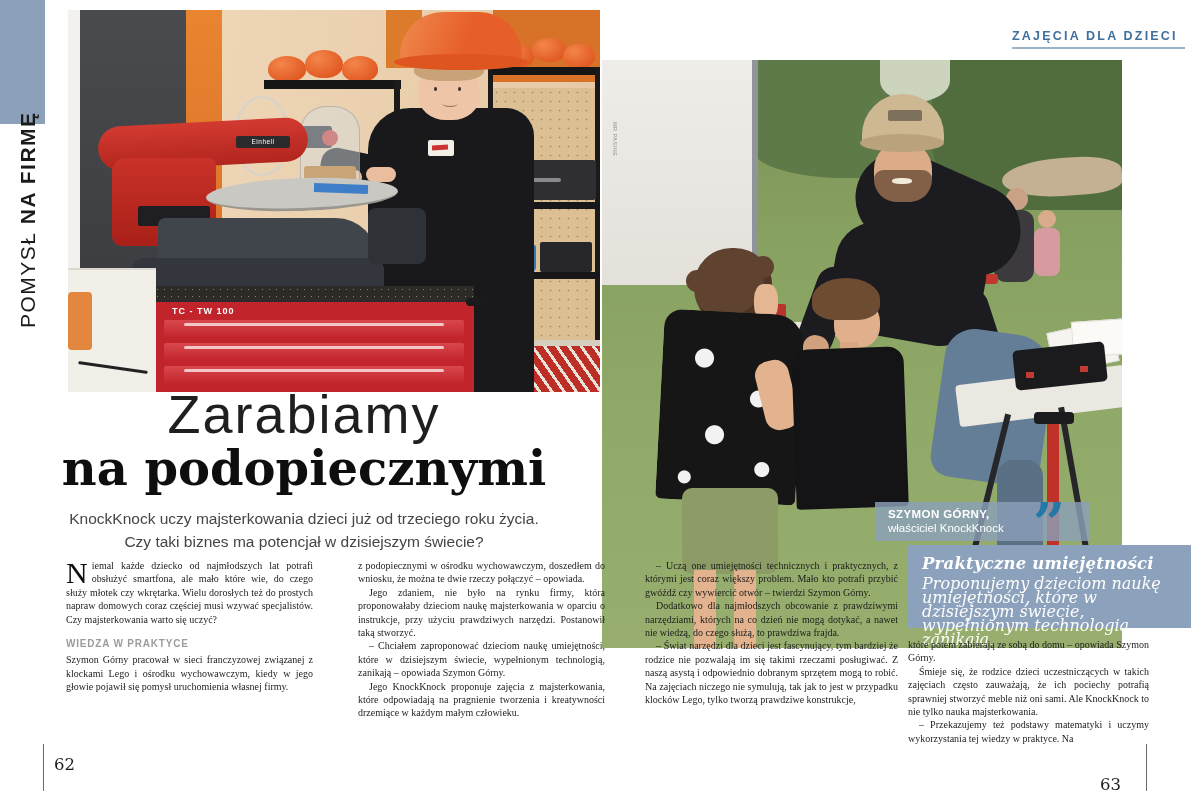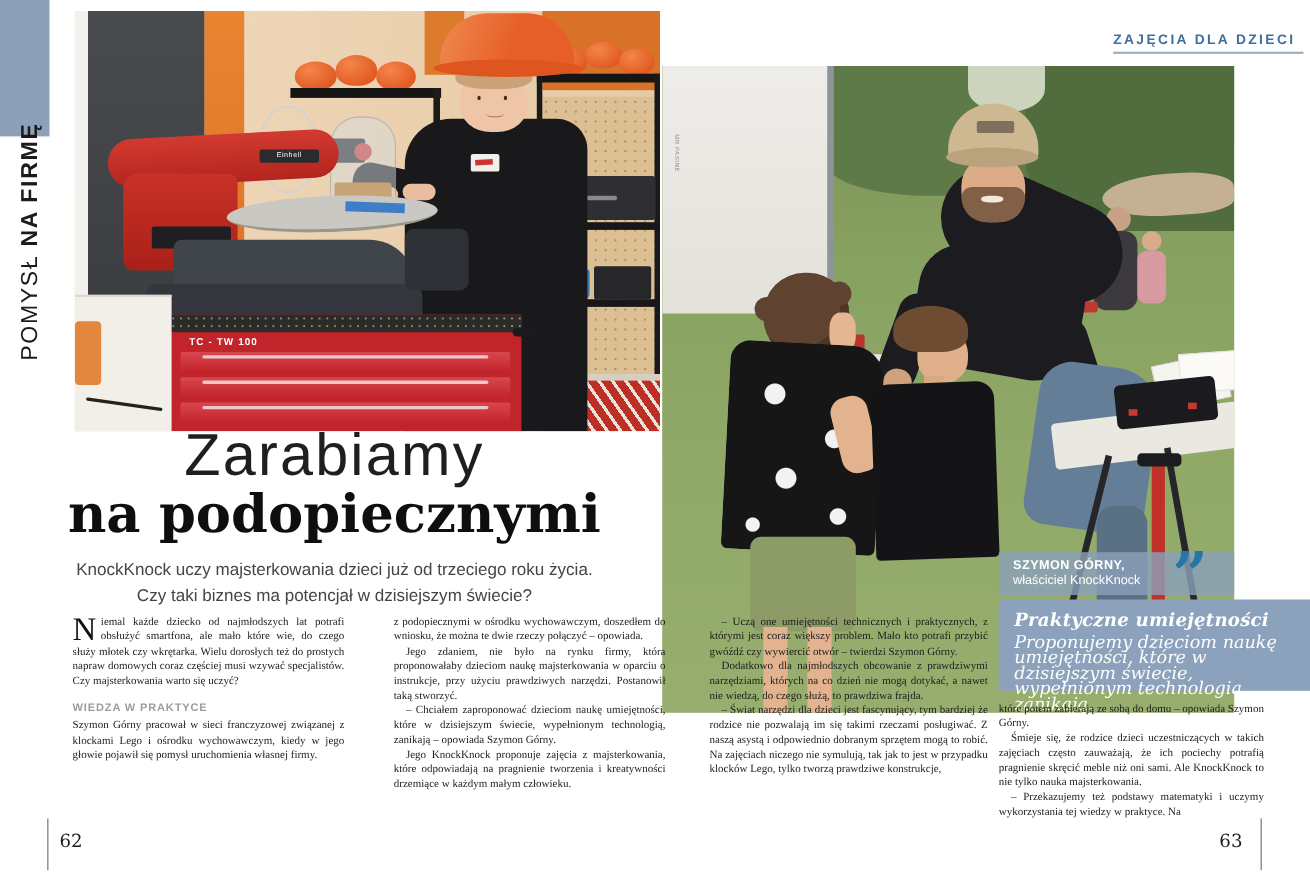--- a/index.html
+++ b/index.html
@@ -39,21 +39,21 @@
        font-size:10px;line-height:13.4px;color:#1c1c1c;text-align:justify;hyphens:auto;}
   .col p{margin:0;}
   .col p.ind{text-indent:11px;}
   .dropcap{float:left;font-size:30px;line-height:25px;padding:1px 4px 0 0;color:#111;}
   .colhead{font-family:"Liberation Sans",sans-serif;font-weight:700;font-size:10px;
            letter-spacing:.8px;color:#9c9c9c;margin:11px 0 3px;}
   #col1{left:66px;} #col2{left:322px;margin-left:36px;} #col3{left:645px;width:253px;}
   #col4{left:908px;top:638px;width:241px;}
 
   
-  .quote-overlay{left:908px;top:502px;width:214px;height:39px;background:rgba(139,160,184,.82);}
+  .quote-overlay{left:875px;top:502px;width:214px;height:39px;background:rgba(139,160,184,.82);}
   .q-name{position:absolute;left:13px;top:5px;font-size:11.5px;font-weight:700;color:#fff;letter-spacing:.4px;line-height:14px;}
   .q-role{position:absolute;left:13px;top:19px;font-size:11.5px;color:#fff;line-height:14px;}
   .q-glyph{position:absolute;left:158px;top:1px;font-family:"DejaVu Serif",serif;font-weight:700;
            font-size:56px;line-height:40px;color:#2477a7;}
   .info-box{left:908px;top:545px;width:283px;height:83px;background:#8ca2bc;box-sizing:border-box;padding:9px 12px 0 14px;}
   .ib-title{font-family:"DejaVu Serif",serif;font-style:italic;font-weight:700;font-size:16.5px;color:#fff;letter-spacing:.2px;}
   .ib-text{margin-top:4px;font-family:"DejaVu Serif",serif;font-style:italic;font-size:16px;line-height:14px;color:#fdfdfb;width:240px;}
 
   
   .pg-line{width:1px;height:47px;top:744px;background:#6b6b6b;}
@@ -248,22 +248,22 @@
   </div>
 
   <div class="col" id="col3">
     <p class="ind">– Uczą one umiejętności technicznych i praktycznych, z którymi jest coraz większy problem. Mało kto potrafi przybić gwóźdź czy wywiercić otwór – twierdzi Szymon Górny.</p>
     <p class="ind">Dodatkowo dla najmłodszych obcowanie z prawdziwymi narzędziami, których na co dzień nie mogą dotykać, a nawet nie wiedzą, do czego służą, to prawdziwa frajda.</p>
     <p class="ind">– Świat narzędzi dla dzieci jest fascynujący, tym bardziej że rodzice nie pozwalają im się takimi rzeczami posługiwać. Z naszą asystą i odpowiednio dobranym sprzętem mogą to robić. Na zajęciach niczego nie symulują, tak jak to jest w przypadku klocków Lego, tylko tworzą prawdziwe konstrukcje,</p>
   </div>
 
   <div class="col" id="col4">
     <p>które potem zabierają ze sobą do domu – opowiada Szymon Górny.</p>
-    <p class="ind">Śmieje się, że rodzice dzieci uczestniczących w takich zajęciach często zauważają, że ich pociechy potrafią pragnienie skręcić meble niż oni sami. Ale KnockKnock to nie tylko nauka majsterkowania.</p>
+    <p class="ind">Śmieje się, że rodzice dzieci uczestniczących w takich zajęciach często zauważają, że ich pociechy potrafią sprawniej stworzyć meble niż oni sami. Ale KnockKnock to nie tylko nauka majsterkowania.</p>
     <p class="ind">– Przekazujemy też podstawy matematyki i uczymy wykorzystania tej wiedzy w praktyce. Na</p>
   </div>
 
   <div class="abs pg-line" style="left:43px;"></div>
   <div class="abs pg-num" style="left:54px;">62</div>
   <div class="abs pg-line" style="left:1146px;"></div>
-  <div class="abs pg-num" style="left:1100px;width:38px;text-align:center;">63</div>
+  <div class="abs pg-num" style="left:1100px;width:38px;text-align:left;margin-top:20px;">63</div>
 
 </div>
 
 </body></html>

